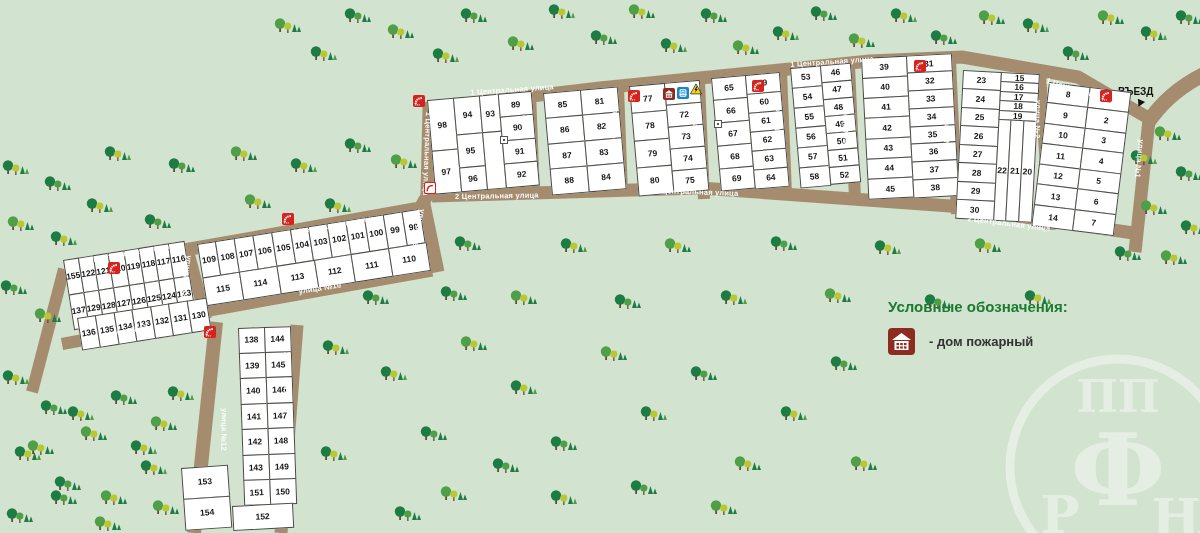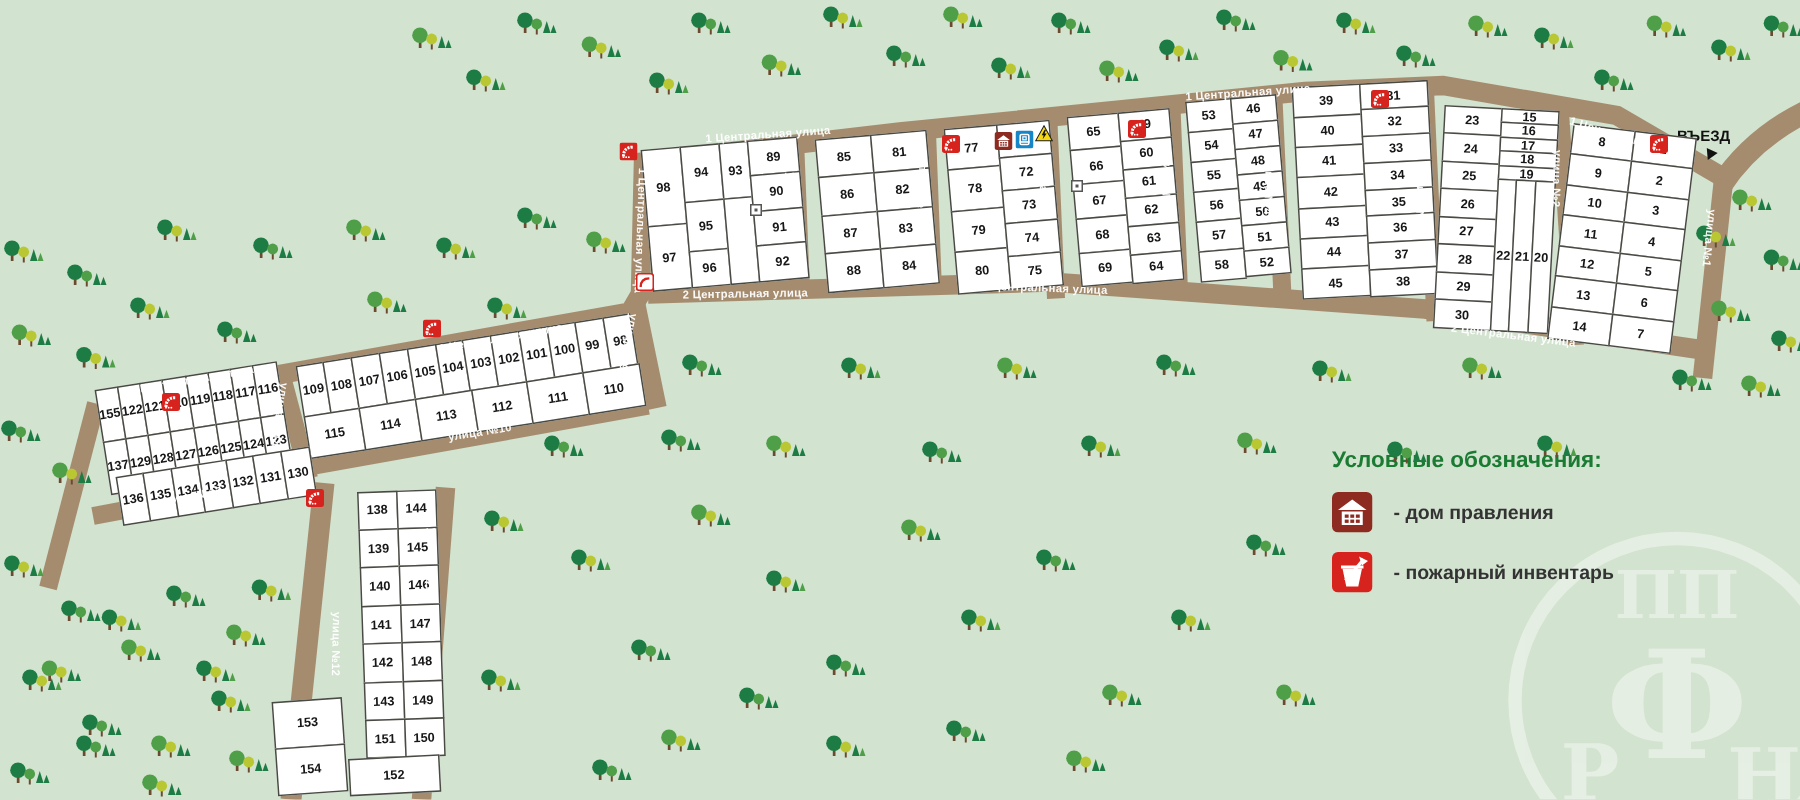--- a/index.html
+++ b/index.html
@@ -88,31 +88,21 @@
       <rect x="6.5" y="13" width="14" height="9" fill="#fff"></rect>
       <g fill="#8e2b20">
                 <rect x="8.5" y="15" width="2.6" height="2.2"></rect>
                 <rect x="12.2" y="15" width="2.6" height="2.2"></rect>
                 <rect x="15.9" y="15" width="2.6" height="2.2"></rect>
       <rect x="8.5" y="18.4" width="2.6" height="2.2"></rect>
                 <rect x="12.2" y="18.4" width="2.6" height="2.2"></rect>
                 <rect x="15.9" y="18.4" width="2.6" height="2.2"></rect>
               </g>
             </svg></span>
-          <span class="legend-label">- дом правления</span>
-        </div>
-        <div class="legend-item">
-          <span class="legend-icon"><svg width="27" height="27" viewBox="0 0 27 27">
-              <rect width="27" height="27" rx="4" fill="#d7231d"></rect>
-              <polygon points="7,11 20,11 17.5,23 9.5,23" fill="#fff"></polygon>
-           <rect x="6" y="9" width="15" height="2" fill="#fff"></rect>
-           <line x1="9" y1="19" x2="21" y2="5" stroke="#fff" stroke-width="2.2"></line>
-           <polygon points="18,3 24,6 20,9" fill="#fff"></polygon>
-            </svg></span>
-          <span class="legend-label">- пожарный инвентарь</span>
+          <span class="legend-label">- дом пожарный</span>
         </div>
       </div>
   </div>
 <svg width="30" height="20" style="position: absolute; left: 310px; top: 44px; overflow: visible;">
       <rect x="5.2" y="11" width="1.8" height="5" fill="#6b4a2f"></rect>
      <circle cx="6" cy="7.5" r="5.2" fill="#1d7c44"></circle>
      <rect x="13.2" y="13" width="1.3" height="4" fill="#6b4a2f"></rect>
      <circle cx="13.8" cy="10" r="3.6" fill="#b9c832"></circle>
      <polygon points="18,16 20.5,8 23,16" fill="#1d7c44"></polygon>
      <polygon points="23,16 25,10.5 27,16" fill="#4f9f49"></polygon>

